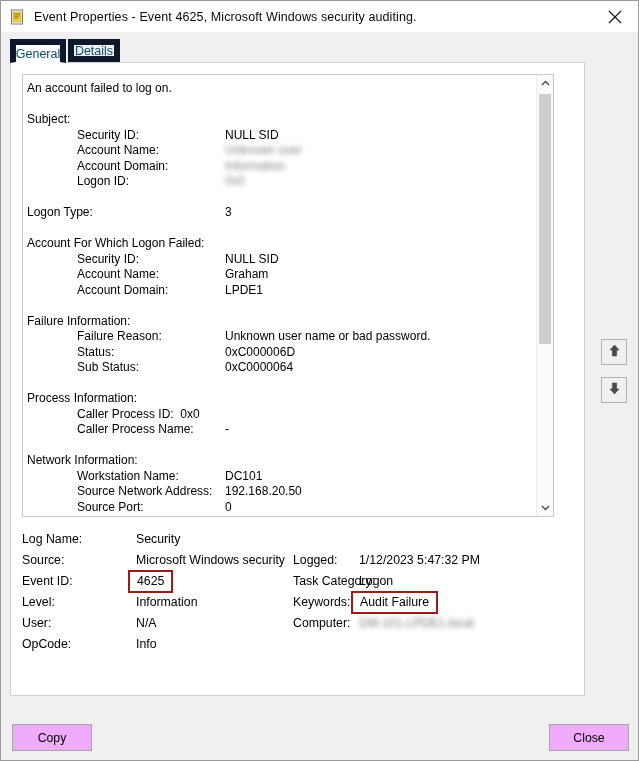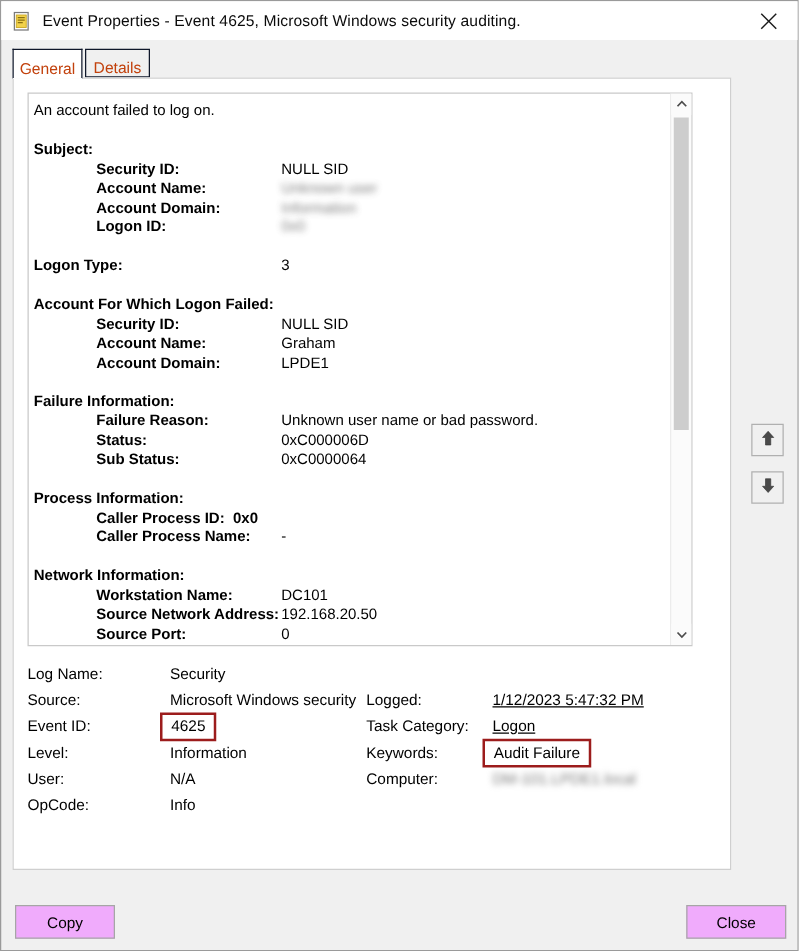--- a/index.html
+++ b/index.html
@@ -67,25 +67,25 @@
     left: 9px; top: 38px;
     width: 620px;
     height: 24px;
   }
   .tab {
     position: absolute;
     top: 0;
     height: 23px;
     box-sizing: border-box;
     display: flex;
-    align-items: flex-end;
+    align-items: center;
     justify-content: center;
     font-size: 12.5px;
-    color: #c2410c;
-    border: 1px solid #0f172a;
+    color: #0c4a6e;
+    border: 6px solid #0f172a;
     cursor: pointer;
     background: #f0f0f0;
   }
   .tab.active {
     background: #ffffff;
     border-bottom: 1px solid #ffffff;
     z-index: 3;
     height: 24px;
   }
   #tab-general { left: 0px;  width: 56px; }
@@ -120,21 +120,21 @@
     box-sizing: border-box;
     padding: 6px 4px 0 4px;
     overflow: hidden;
     white-space: pre;
     font-family: "Liberation Sans", sans-serif;
     font-size: 12px;
     line-height: 15.5px;
     color: #000;
   }
   .dline { height: 15.5px; white-space: pre; }
-  .dlabel { display: inline-block; font-weight: bold; }
+  .dlabel { display: inline-block; }
   .dval   { display: inline-block; }
   .blur   {
     display: inline-block;
     color: #6a6a6a;
     filter: blur(2.6px);
     opacity: .85;
   }
 
   
   #sbar {
@@ -189,23 +189,22 @@
     left: 114px;
     white-space: nowrap;
   }
   .mlabel2 {
     position: absolute;
     left: 271px;
     white-space: nowrap;
   }
   .mvalue2 {
     position: absolute;
-    left: 372px;
-    white-space: nowrap;
-    text-decoration: underline;
+    left: 337px;
+    white-space: nowrap;
   }
   .boxed {
     border: 2px solid #9c1c1c;
     padding: 1px 7px 2px 7px;
     margin-left: -8px;
     margin-top: -2px;
     display: inline-block;
     line-height: 16px;
   }
   .blurval {

